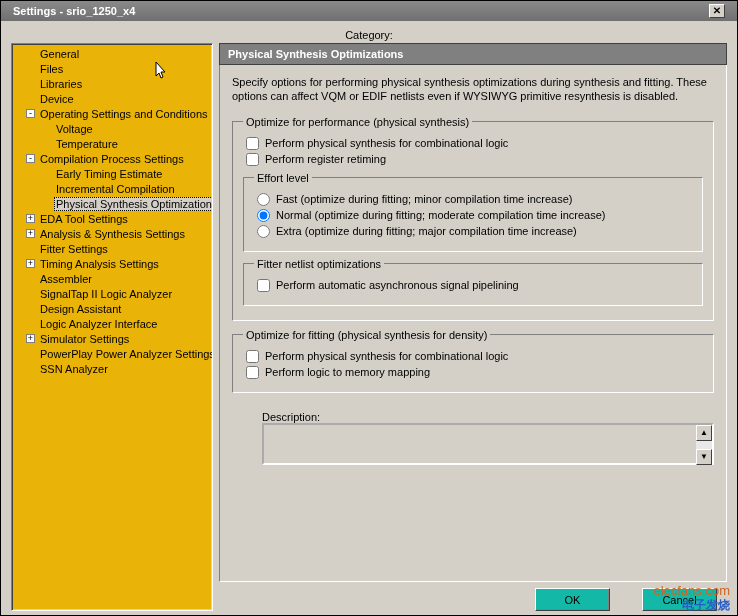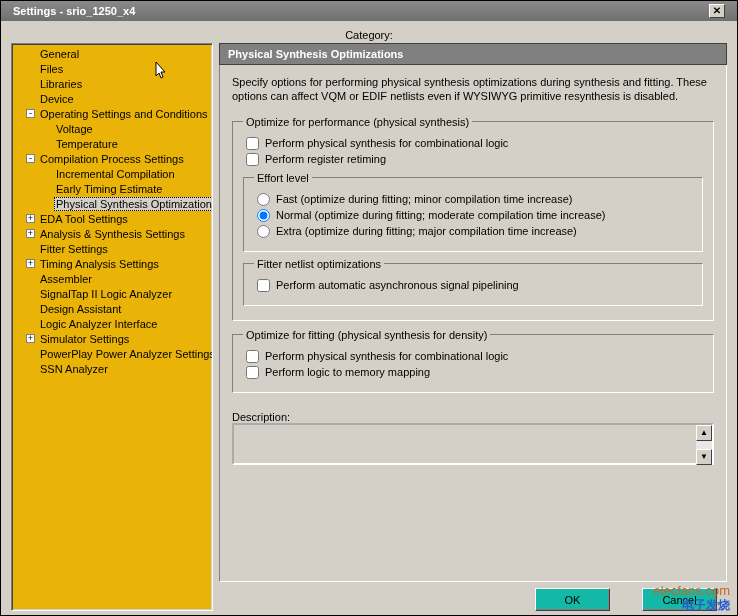--- a/index.html
+++ b/index.html
@@ -24,21 +24,21 @@
 .indent-2 { padding-left: 28px; }
 .right-panel { flex: 1; display: flex; flex-direction: column; }
 .panel-header { background: #808080; color: #fff; font-weight: bold; padding: 4px 8px; border: 1px solid #404040; }
 .panel-body { flex: 1; background: #d4d0c8; border: 1px solid #fff; border-top: none; border-left-color: #808080; padding: 10px 12px; overflow: auto; }
 .intro-text { margin-bottom: 12px; line-height: 1.3; }
 fieldset { border: 1px solid #fff; border-top-color: #808080; border-left-color: #808080; margin: 0 0 8px 0; padding: 6px 10px 10px 10px; }
 fieldset.inner { margin: 6px 0 4px 0; }
 legend { padding: 0 3px; }
 .chk-row, .rad-row { display: flex; align-items: center; margin: 3px 3px; }
 .chk-row input, .rad-row input { margin: 0 6px 0 0; }
-.desc-area { margin-top: 18px; }
+.desc-area { margin-top: 18px; margin-left: 30px; }
 .desc-box { width: 100%; height: 42px; background: #d4d0c8; border: 2px inset #fff; resize: none; }
 .scroll-box { position: relative; }
 .vscroll { position: absolute; right: 2px; top: 2px; bottom: 2px; width: 16px; display: flex; flex-direction: column; }
 .vscroll .sbtn { height: 16px; background: #d4d0c8; border: 1px solid #fff; border-right-color: #404040; border-bottom-color: #404040; font-size: 8px; text-align: center; line-height: 14px; }
 .button-row { display: flex; justify-content: flex-end; gap: 8px; padding: 6px 10px 0 0; }
 .btn { width: 75px; height: 23px; background: #14b8a6; border: 1px solid #fff; border-right-color: #404040; border-bottom-color: #404040; box-shadow: inset -1px -1px 0 #808080; cursor: pointer; margin-left: 24px; }
 .watermark { position: absolute; right: 8px; bottom: 2px; font-size: 12px; color: #2a5cc9; font-weight: bold; pointer-events: none; }
 .watermark2 { position: absolute; right: 8px; bottom: 18px; font-size: 13px; color: #c62; pointer-events: none; }
 .cursor { position: absolute; left: 155px; top: 62px; width: 14px; height: 20px; pointer-events: none; }
 </style>
@@ -99,27 +99,27 @@
             </li>
             <li>
               <div class="tree-row indent-1">
                 <span class="tree-toggle">-</span>
                 <span class="tree-label">Compilation Process Settings</span>
               </div>
             </li>
             <li>
               <div class="tree-row indent-2">
                 <span class="tree-spacer tree-line"></span>
+                <span class="tree-label">Early Timing Estimate</span>
+              </div>
+            </li>
+            <li>
+              <div class="tree-row indent-2">
+                <span class="tree-spacer tree-line"></span>
                 <span class="tree-label">Incremental Compilation</span>
-              </div>
-            </li>
-            <li>
-              <div class="tree-row indent-2">
-                <span class="tree-spacer tree-line"></span>
-                <span class="tree-label">Early Timing Estimate</span>
               </div>
             </li>
             <li>
               <div class="tree-row indent-2">
                 <span class="tree-spacer tree-line"></span>
                 <span class="tree-label selected">Physical Synthesis Optimizations</span>
               </div>
             </li>
             <li>
               <div class="tree-row indent-1">

